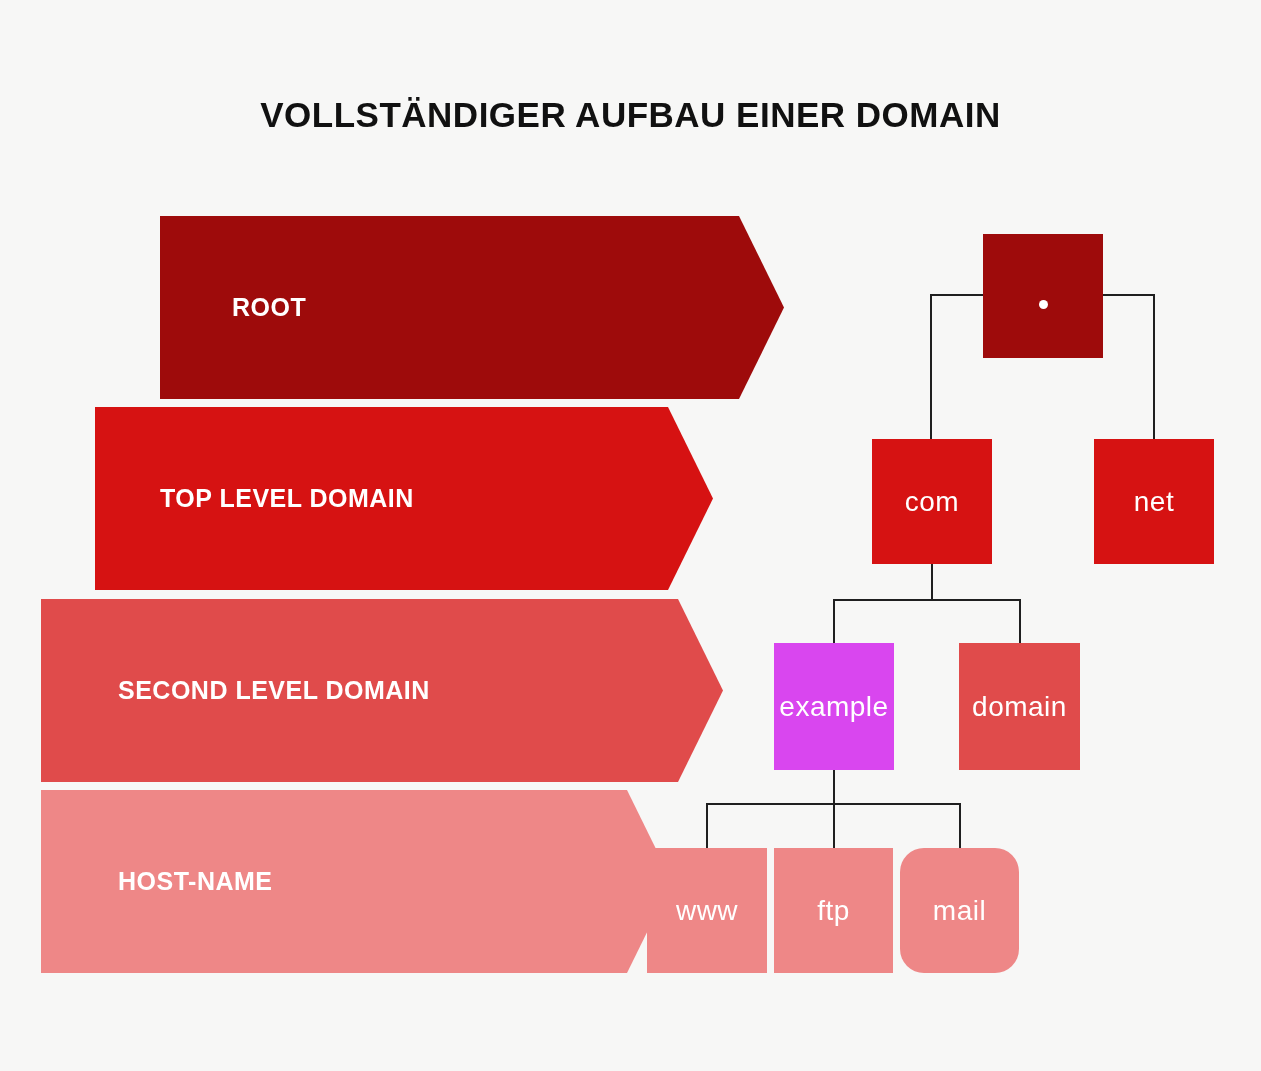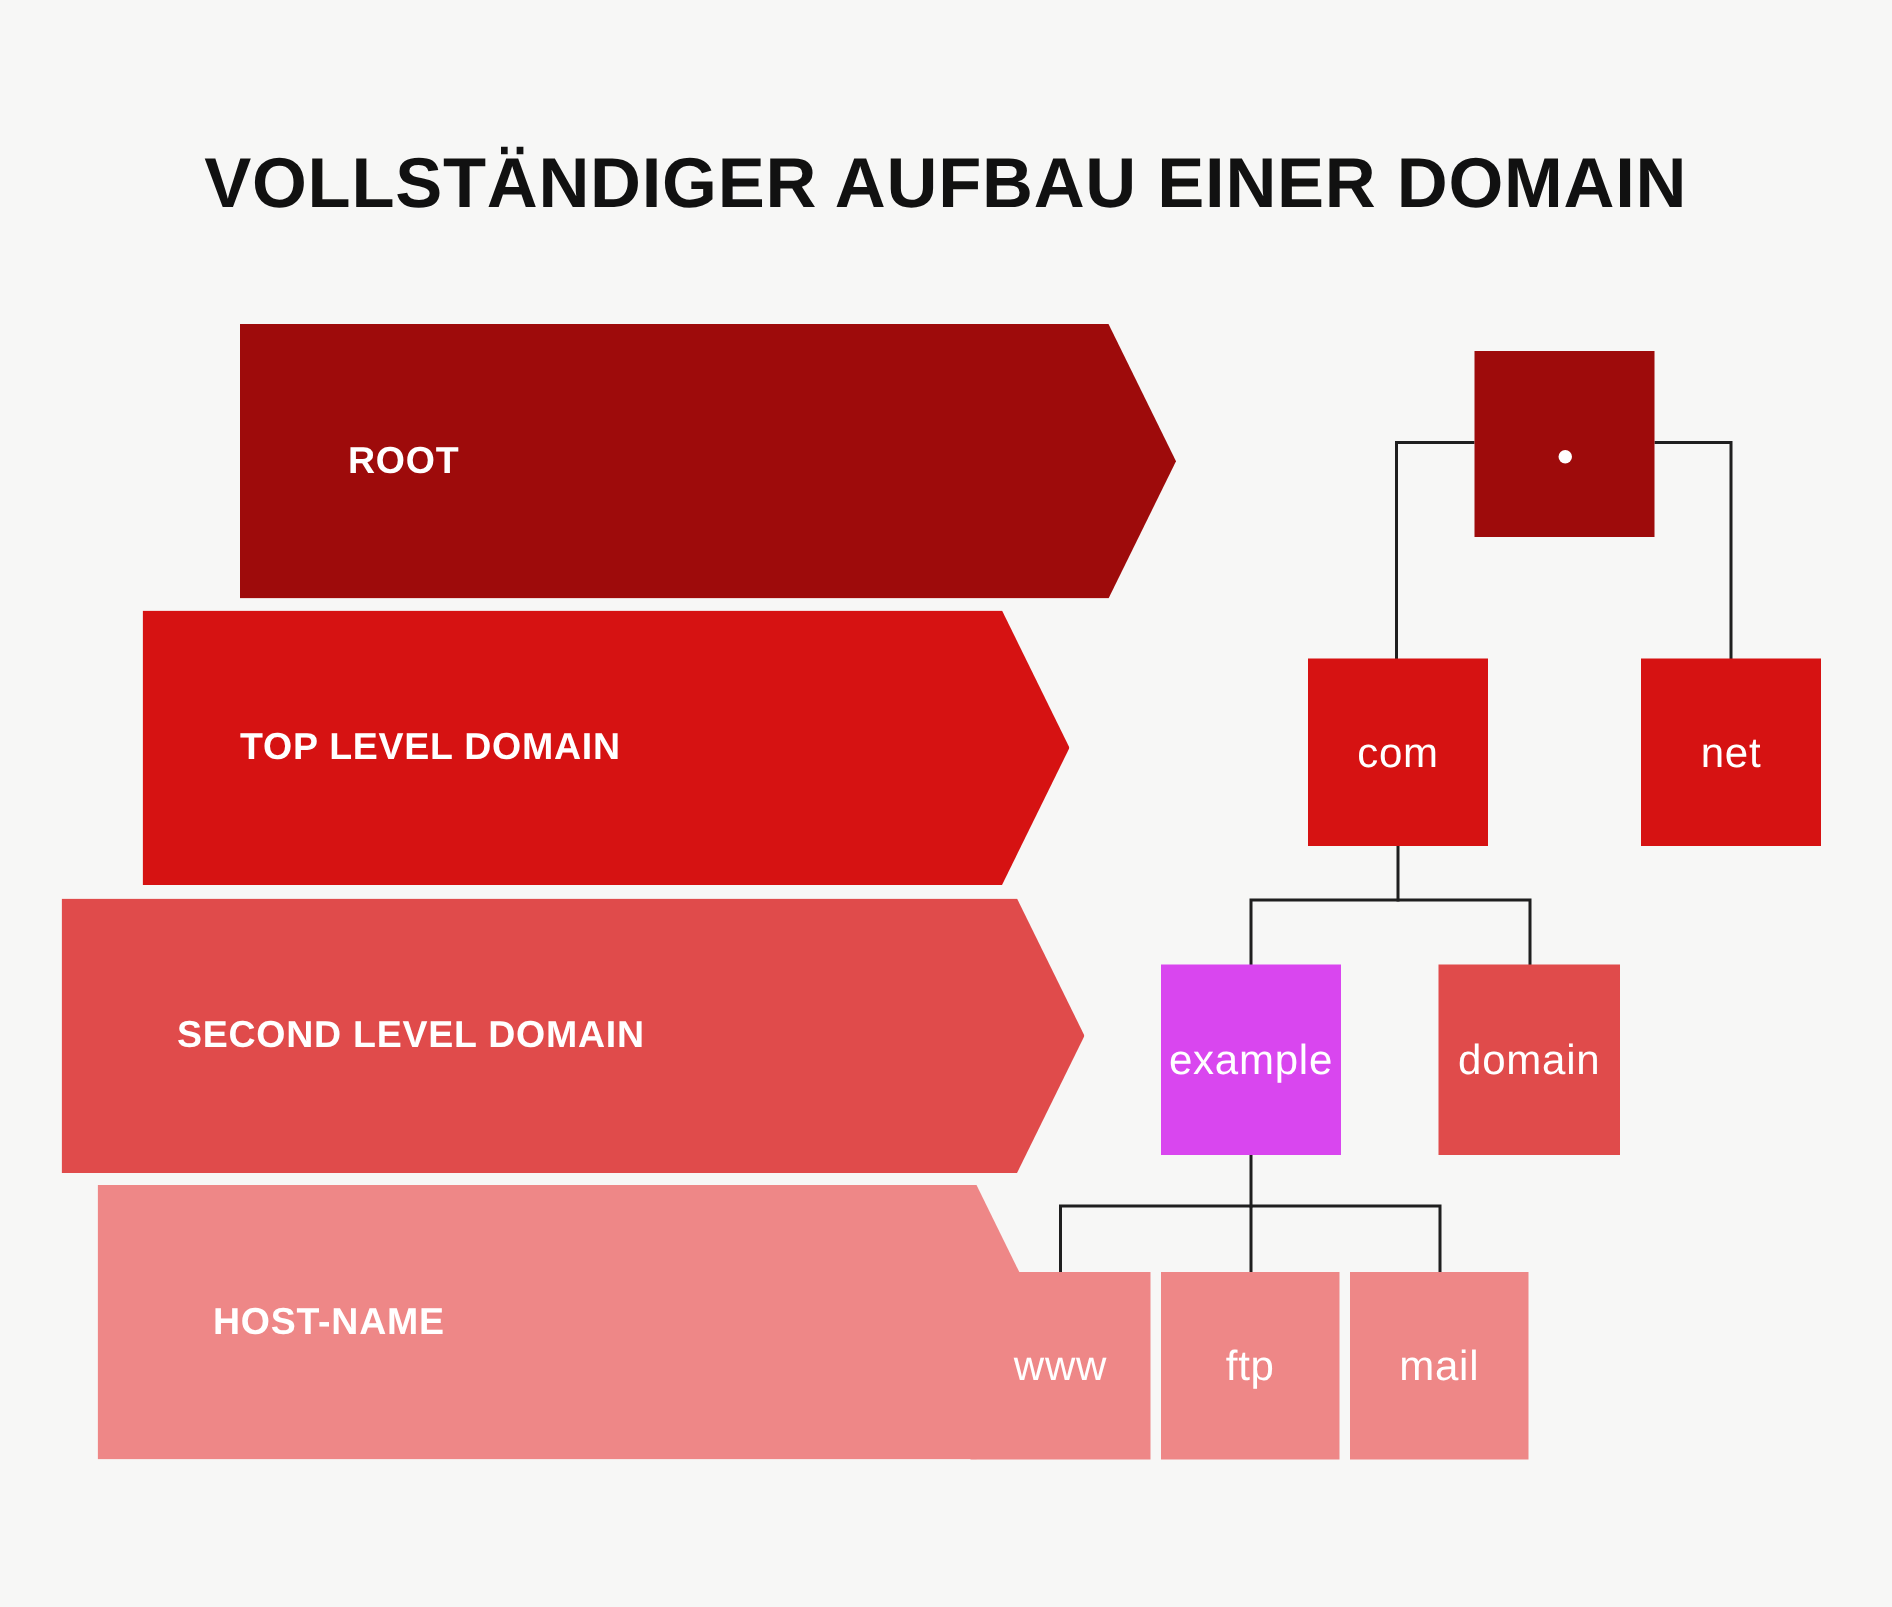--- a/index.html
+++ b/index.html
@@ -17,21 +17,21 @@
   }
 
   
   .title {
     position: absolute;
     top: 94px;
     left: 0;
     width: 100%;
     margin: 0;
     text-align: center;
-    font-size: 47px;
+    font-size: 35px;
     line-height: 1.2;
     font-weight: bold;
     letter-spacing: 0.5px;
     color: #111111;
   }
 
   
   .banner {
     position: absolute;
     display: flex;
@@ -41,21 +41,21 @@
   .banner-label {
     color: #ffffff;
     font-weight: bold;
     font-size: 25px;
     letter-spacing: 0.5px;
     white-space: nowrap;
   }
   .banner-root  { left: 160px; top: 216px; width: 552px; height: 183px; background: #9e0b0b; padding-left: 72px; }
   .banner-tld   { left:  95px; top: 407px; width: 553px; height: 183px; background: #d61212; padding-left: 65px; }
   .banner-sld   { left:  41px; top: 599px; width: 605px; height: 183px; background: #e04b4b; padding-left: 77px; }
-  .banner-host  { left:  41px; top: 790px; width: 554px; height: 183px; background: #ee8787; padding-left: 77px; margin-left: 24px; }
+  .banner-host  { left:  41px; top: 790px; width: 554px; height: 183px; background: #ee8787; padding-left: 77px; }
 
   
   .connectors {
     position: absolute;
     left: 0; top: 0;
     width: 1261px;
     height: 1071px;
     pointer-events: none;
   }
   .connectors path {
@@ -74,21 +74,21 @@
     font-size: 28px;
     letter-spacing: 0.5px;
   }
   .node-root    { left:  983px; top: 234px; width: 120px; height: 124px; background: #9e0b0b; }
   .node-com     { left:  872px; top: 439px; width: 120px; height: 125px; background: #d61212; }
   .node-net     { left: 1094px; top: 439px; width: 120px; height: 125px; background: #d61212; }
   .node-example { left:  774px; top: 643px; width: 120px; height: 127px; background: #d946ef; }
   .node-domain  { left:  959px; top: 643px; width: 121px; height: 127px; background: #e04b4b; }
   .node-www     { left:  647px; top: 848px; width: 120px; height: 125px; background: #ee8787; }
   .node-ftp     { left:  774px; top: 848px; width: 119px; height: 125px; background: #ee8787; }
-  .node-mail    { left:  900px; top: 848px; width: 119px; height: 125px; background: #ee8787; }
+  .node-mail    { left:  900px; top: 848px; width: 119px; height: 125px; background: #ee8787; border-radius: 24px; }
 
   
   .root-dot {
     position: absolute;
     width: 9px;
     height: 9px;
     border-radius: 50%;
     background: #ffffff;
     left: calc(50% - 4.5px);
     top: calc(50% + 4px);

